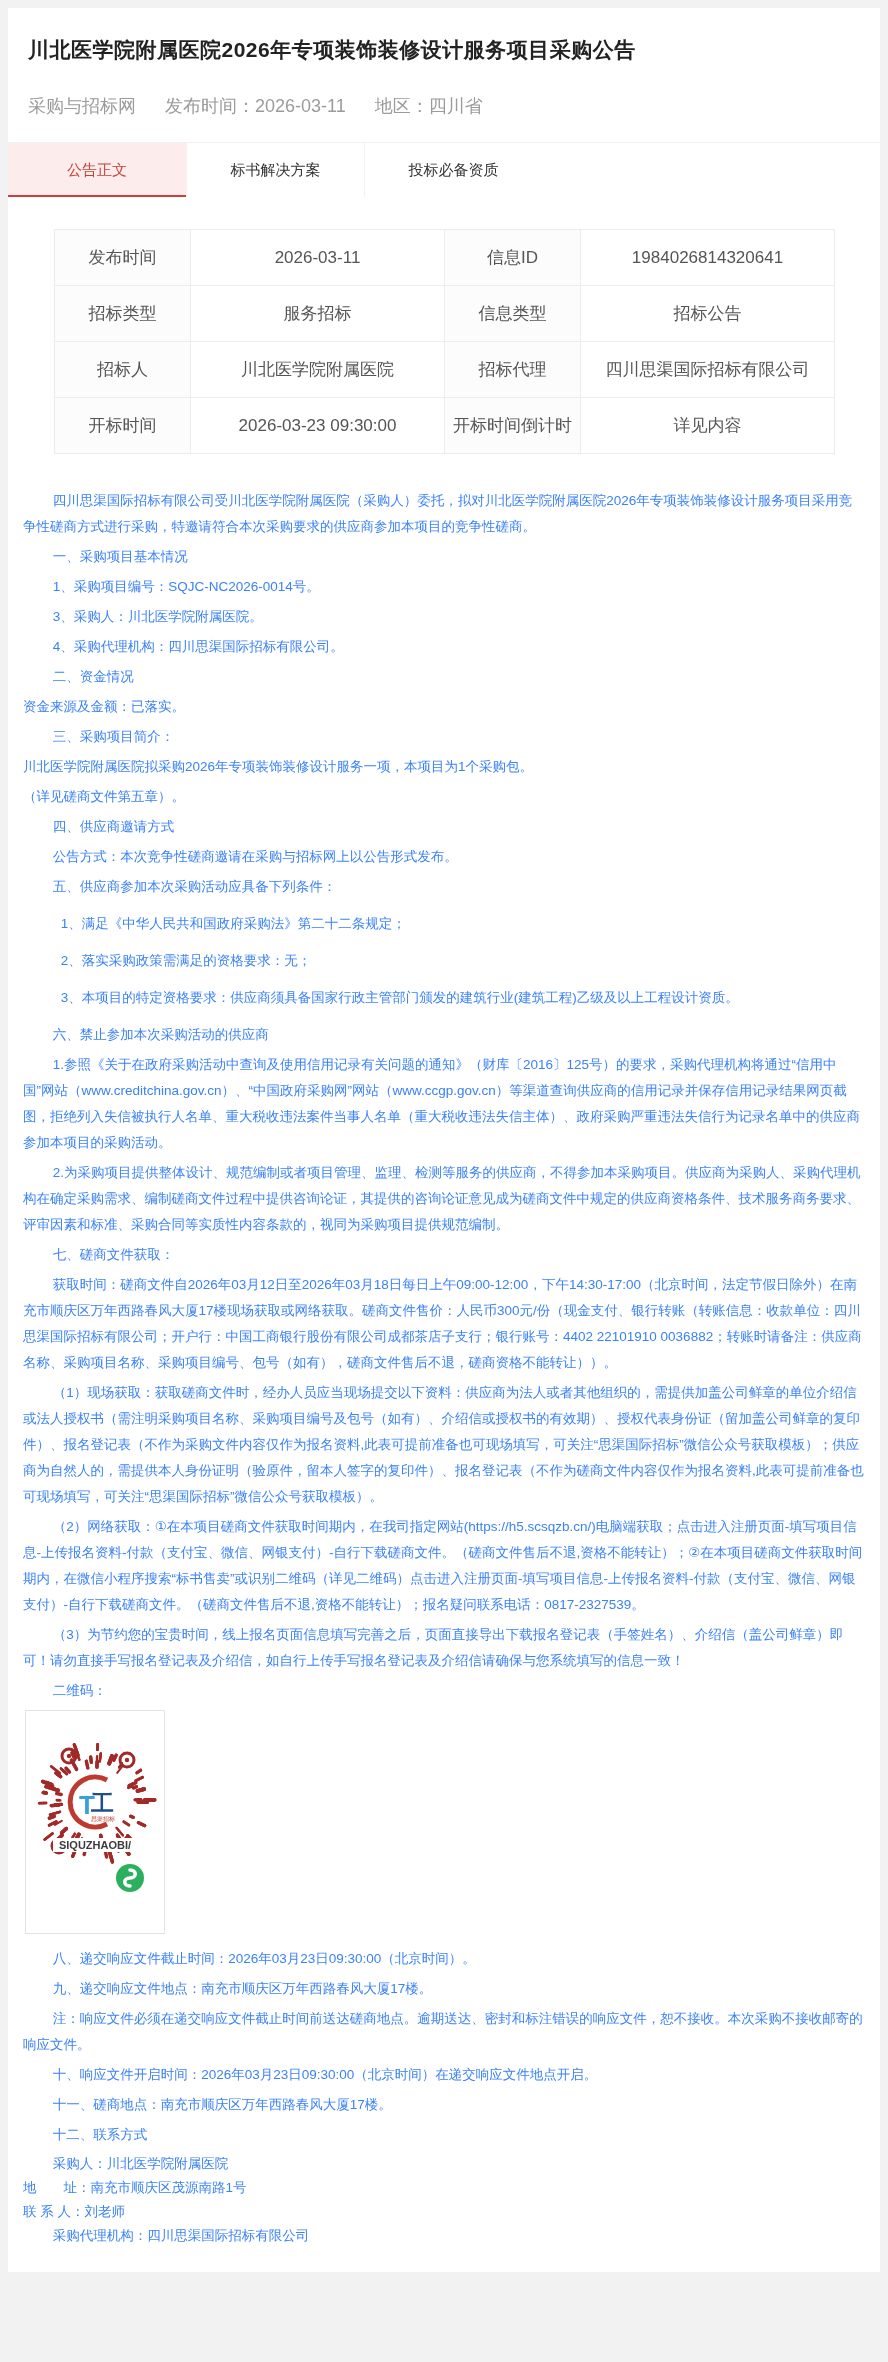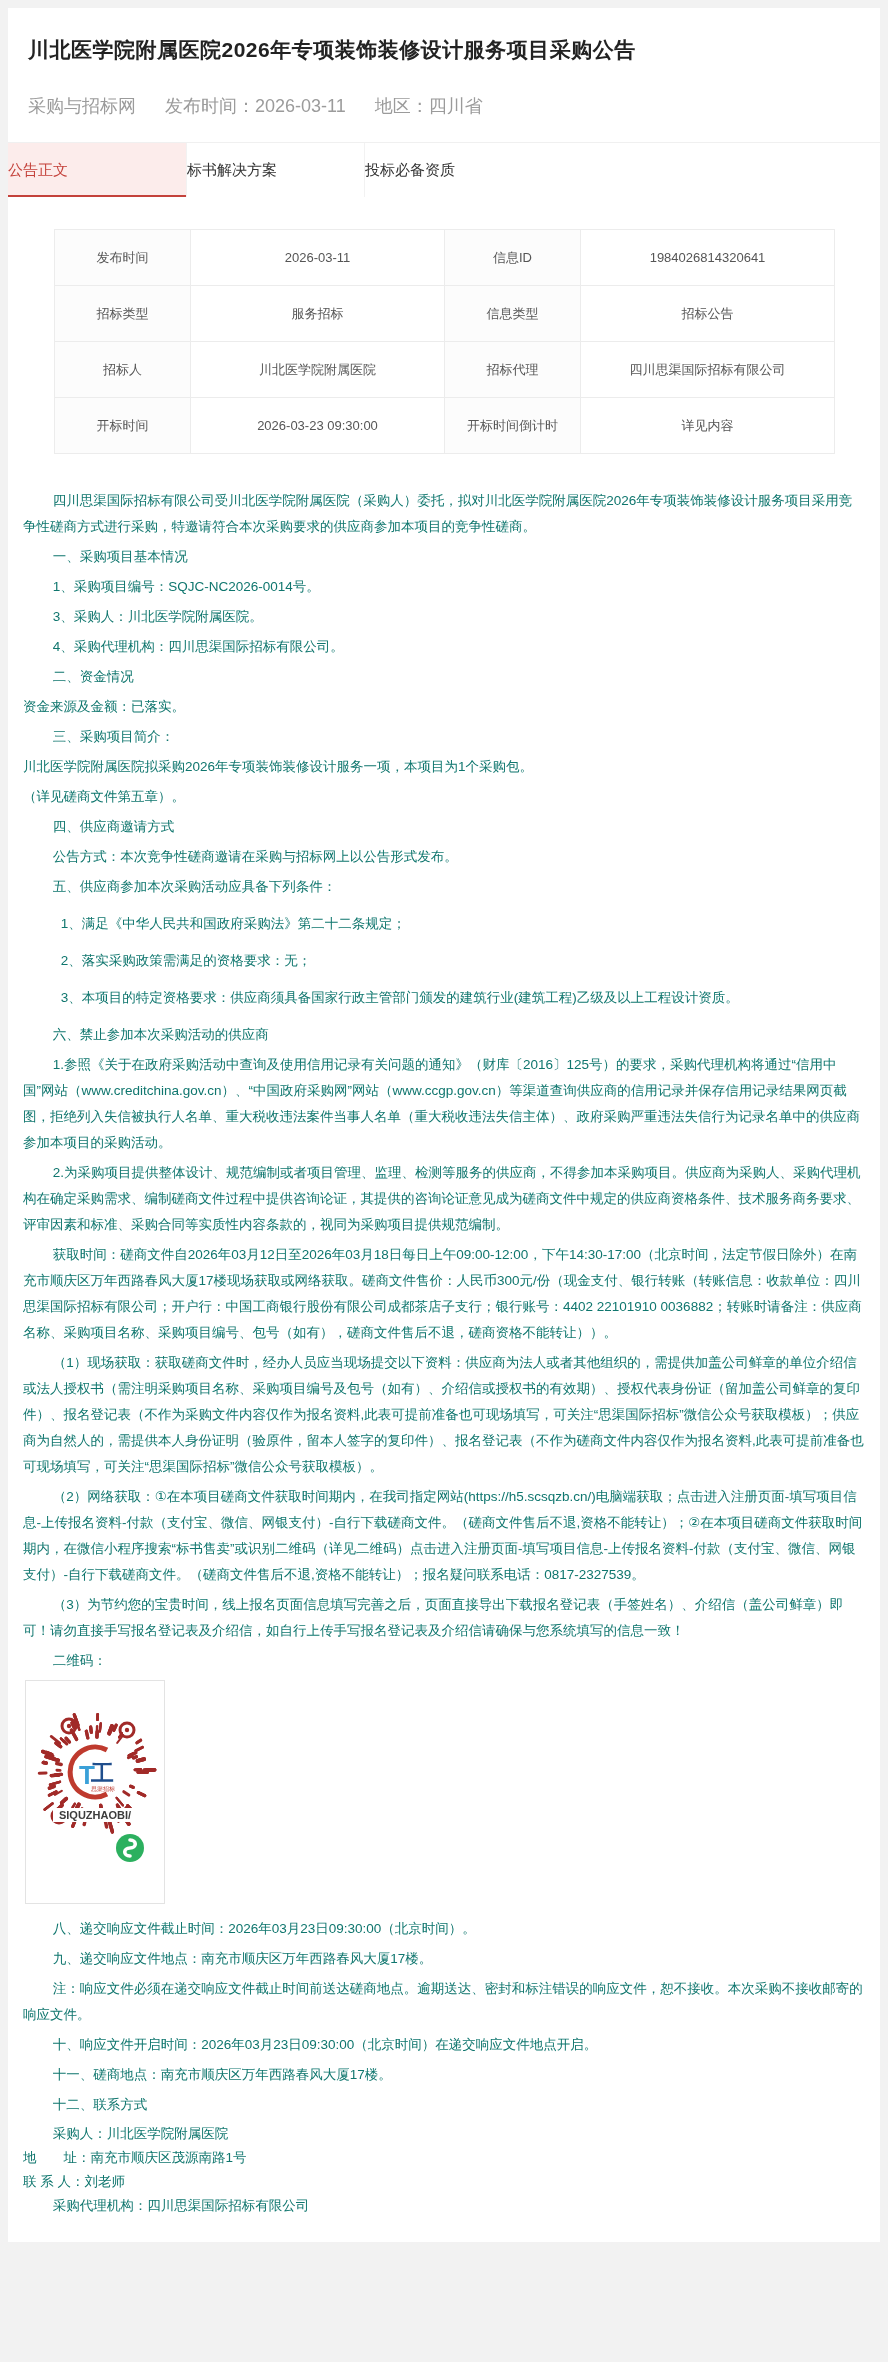--- a/index.html
+++ b/index.html
@@ -3,31 +3,31 @@
 <meta charset="utf-8">
 <style>
   html,body{margin:0;padding:0;}
   body{background:#f2f2f2;font-family:"Liberation Sans","DejaVu Sans",sans-serif;padding:8px;}
   .page{width:872px;margin:0 auto;background:#fff;padding-bottom:24px;}
   .hd{padding:28px 20px 0;}
   .hd h1{margin:0;font-size:21px;color:#222;font-weight:bold;letter-spacing:.5px;}
   .meta{color:#9b9b9b;font-size:18px;padding:30px 0 24px;}
   .meta span{margin-right:24px;}
   .tabs{display:flex;border-top:1px solid #f0f0f0;}
-  .tab{width:178px;height:54px;line-height:54px;font-size:15px;color:#333;
+  .tab{width:178px;height:54px;line-height:54px;text-align:center;font-size:15px;color:#333;
        background:#fff;border-left:1px solid #f2f2f2;box-sizing:border-box;cursor:pointer;}
   .tab:first-child{border-left:none;}
   .tab.active{background:#fceceb;color:#c4423b;border-bottom:2px solid #c4423b;font-weight:500;}
   .tablebox{margin:32px 46px 26px;border-top:1px solid #ececec;border-left:1px solid #ececec;width:780px;box-sizing:content-box;}
   .trow{display:flex;}
   .tcell{border-right:1px solid #ececec;border-bottom:1px solid #ececec;height:56px;display:flex;
-         align-items:center;justify-content:center;font-size:13px;color:#555;box-sizing:border-box;}
+         align-items:center;justify-content:center;font-size:17px;color:#555;box-sizing:border-box;}
   .tlab{width:136px;background:#fcfcfc;}
   .tval{width:254px;}
-  .doc{padding:4px 15px 0;font-size:13.5px;color:#0f766e;}
+  .doc{padding:4px 15px 0;font-size:13.5px;color:#3b82f6;}
   .doc p{margin:4px 0;line-height:26px;}
   .doc p.i{text-indent:2.2em;}
   .doc p.n{text-indent:0;}
   .doc p.g{text-indent:2.8em;margin:11px 0;}
   .doc p.ci,.doc p.cn{margin:0 0;line-height:24px;}
   .doc p.ci{text-indent:2.2em;}
   .qrbox{width:138px;height:222px;border:1px solid #e3e3e3;background:#fff;margin:6px 0 12px 2px;
          display:flex;align-items:center;justify-content:center;}
 </style>
 </head>
@@ -91,20 +91,21 @@
         <p class="n">（详见磋商文件第五章）。</p>
         <p class="i">四、供应商邀请方式</p>
         <p class="i">公告方式：本次竞争性磋商邀请在采购与招标网上以公告形式发布。</p>
         <p class="i">五、供应商参加本次采购活动应具备下列条件：</p>
         <p class="g">1、满足《中华人民共和国政府采购法》第二十二条规定；</p>
         <p class="g">2、落实采购政策需满足的资格要求：无；</p>
         <p class="g">3、本项目的特定资格要求：供应商须具备国家行政主管部门颁发的建筑行业(建筑工程)乙级及以上工程设计资质。</p>
         <p class="i">六、禁止参加本次采购活动的供应商</p>
         <p class="i">1.参照《关于在政府采购活动中查询及使用信用记录有关问题的通知》（财库〔2016〕125号）的要求，采购代理机构将通过“信用中国”网站（www.creditchina.gov.cn）、“中国政府采购网”网站（www.ccgp.gov.cn）等渠道查询供应商的信用记录并保存信用记录结果网页截图，拒绝列入失信被执行人名单、重大税收违法案件当事人名单（重大税收违法失信主体）、政府采购严重违法失信行为记录名单中的供应商参加本项目的采购活动。</p>
         <p class="i">2.为采购项目提供整体设计、规范编制或者项目管理、监理、检测等服务的供应商，不得参加本采购项目。供应商为采购人、采购代理机构在确定采购需求、编制磋商文件过程中提供咨询论证，其提供的咨询论证意见成为磋商文件中规定的供应商资格条件、技术服务商务要求、评审因素和标准、采购合同等实质性内容条款的，视同为采购项目提供规范编制。</p>
+        <p class="i">七、磋商文件获取：</p>
         <p class="i">获取时间：磋商文件自2026年03月12日至2026年03月18日每日上午09:00-12:00，下午14:30-17:00（北京时间，法定节假日除外）在南充市顺庆区万年西路春风大厦17楼现场获取或网络获取。磋商文件售价：人民币300元/份（现金支付、银行转账（转账信息：收款单位：四川思渠国际招标有限公司；开户行：中国工商银行股份有限公司成都茶店子支行；银行账号：4402 22101910 0036882；转账时请备注：供应商名称、采购项目名称、采购项目编号、包号（如有），磋商文件售后不退，磋商资格不能转让））。</p>
         <p class="i">（1）现场获取：获取磋商文件时，经办人员应当现场提交以下资料：供应商为法人或者其他组织的，需提供加盖公司鲜章的单位介绍信或法人授权书（需注明采购项目名称、采购项目编号及包号（如有）、介绍信或授权书的有效期）、授权代表身份证（留加盖公司鲜章的复印件）、报名登记表（不作为采购文件内容仅作为报名资料,此表可提前准备也可现场填写，可关注“思渠国际招标”微信公众号获取模板）；供应商为自然人的，需提供本人身份证明（验原件，留本人签字的复印件）、报名登记表（不作为磋商文件内容仅作为报名资料,此表可提前准备也可现场填写，可关注“思渠国际招标”微信公众号获取模板）。</p>
         <p class="i">（2）网络获取：①在本项目磋商文件获取时间期内，在我司指定网站(https://h5.scsqzb.cn/)电脑端获取；点击进入注册页面-填写项目信息-上传报名资料-付款（支付宝、微信、网银支付）-自行下载磋商文件。（磋商文件售后不退,资格不能转让）；②在本项目磋商文件获取时间期内，在微信小程序搜索“标书售卖”或识别二维码（详见二维码）点击进入注册页面-填写项目信息-上传报名资料-付款（支付宝、微信、网银支付）-自行下载磋商文件。（磋商文件售后不退,资格不能转让）；报名疑问联系电话：0817-2327539。</p>
         <p class="i">（3）为节约您的宝贵时间，线上报名页面信息填写完善之后，页面直接导出下载报名登记表（手签姓名）、介绍信（盖公司鲜章）即可！请勿直接手写报名登记表及介绍信，如自行上传手写报名登记表及介绍信请确保与您系统填写的信息一致！</p>
         <p class="i">二维码：</p>
       </div>
 
     <div class="qrbox">
       <svg width="128" height="200" viewBox="0 0 128 200">
         <g id="qr-dashes" stroke="#a12a28" fill="none" stroke-linecap="round">

